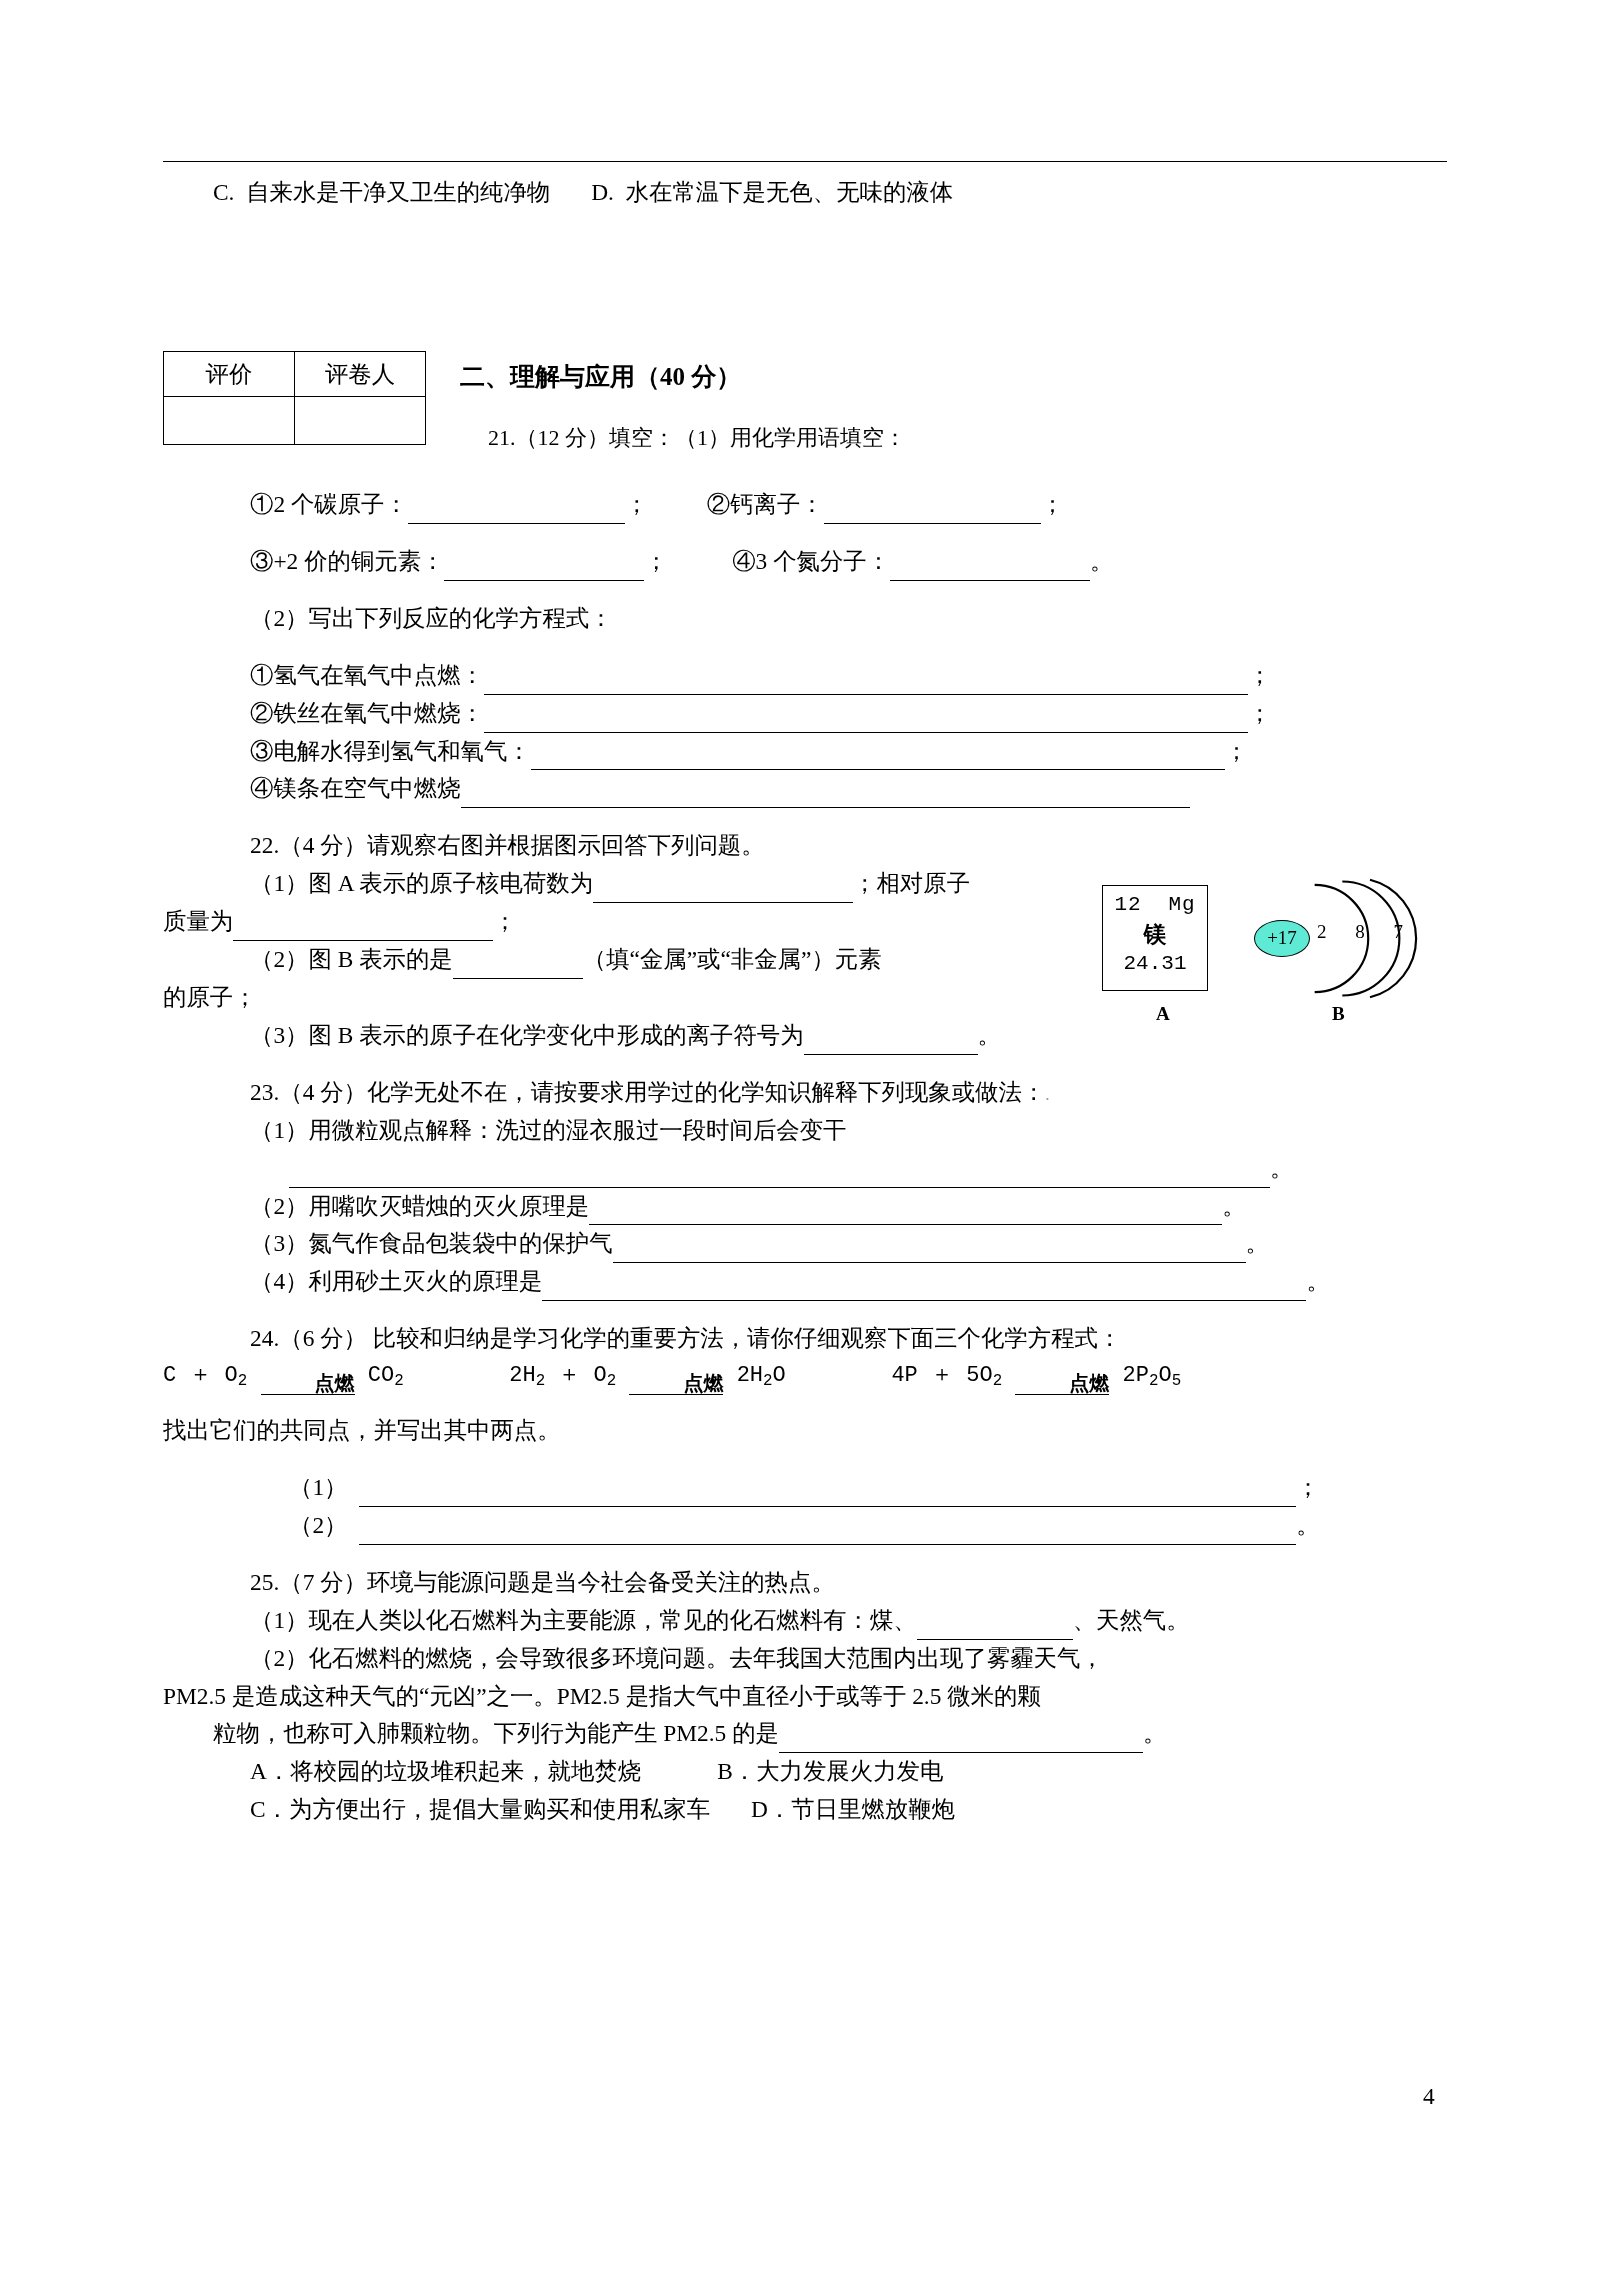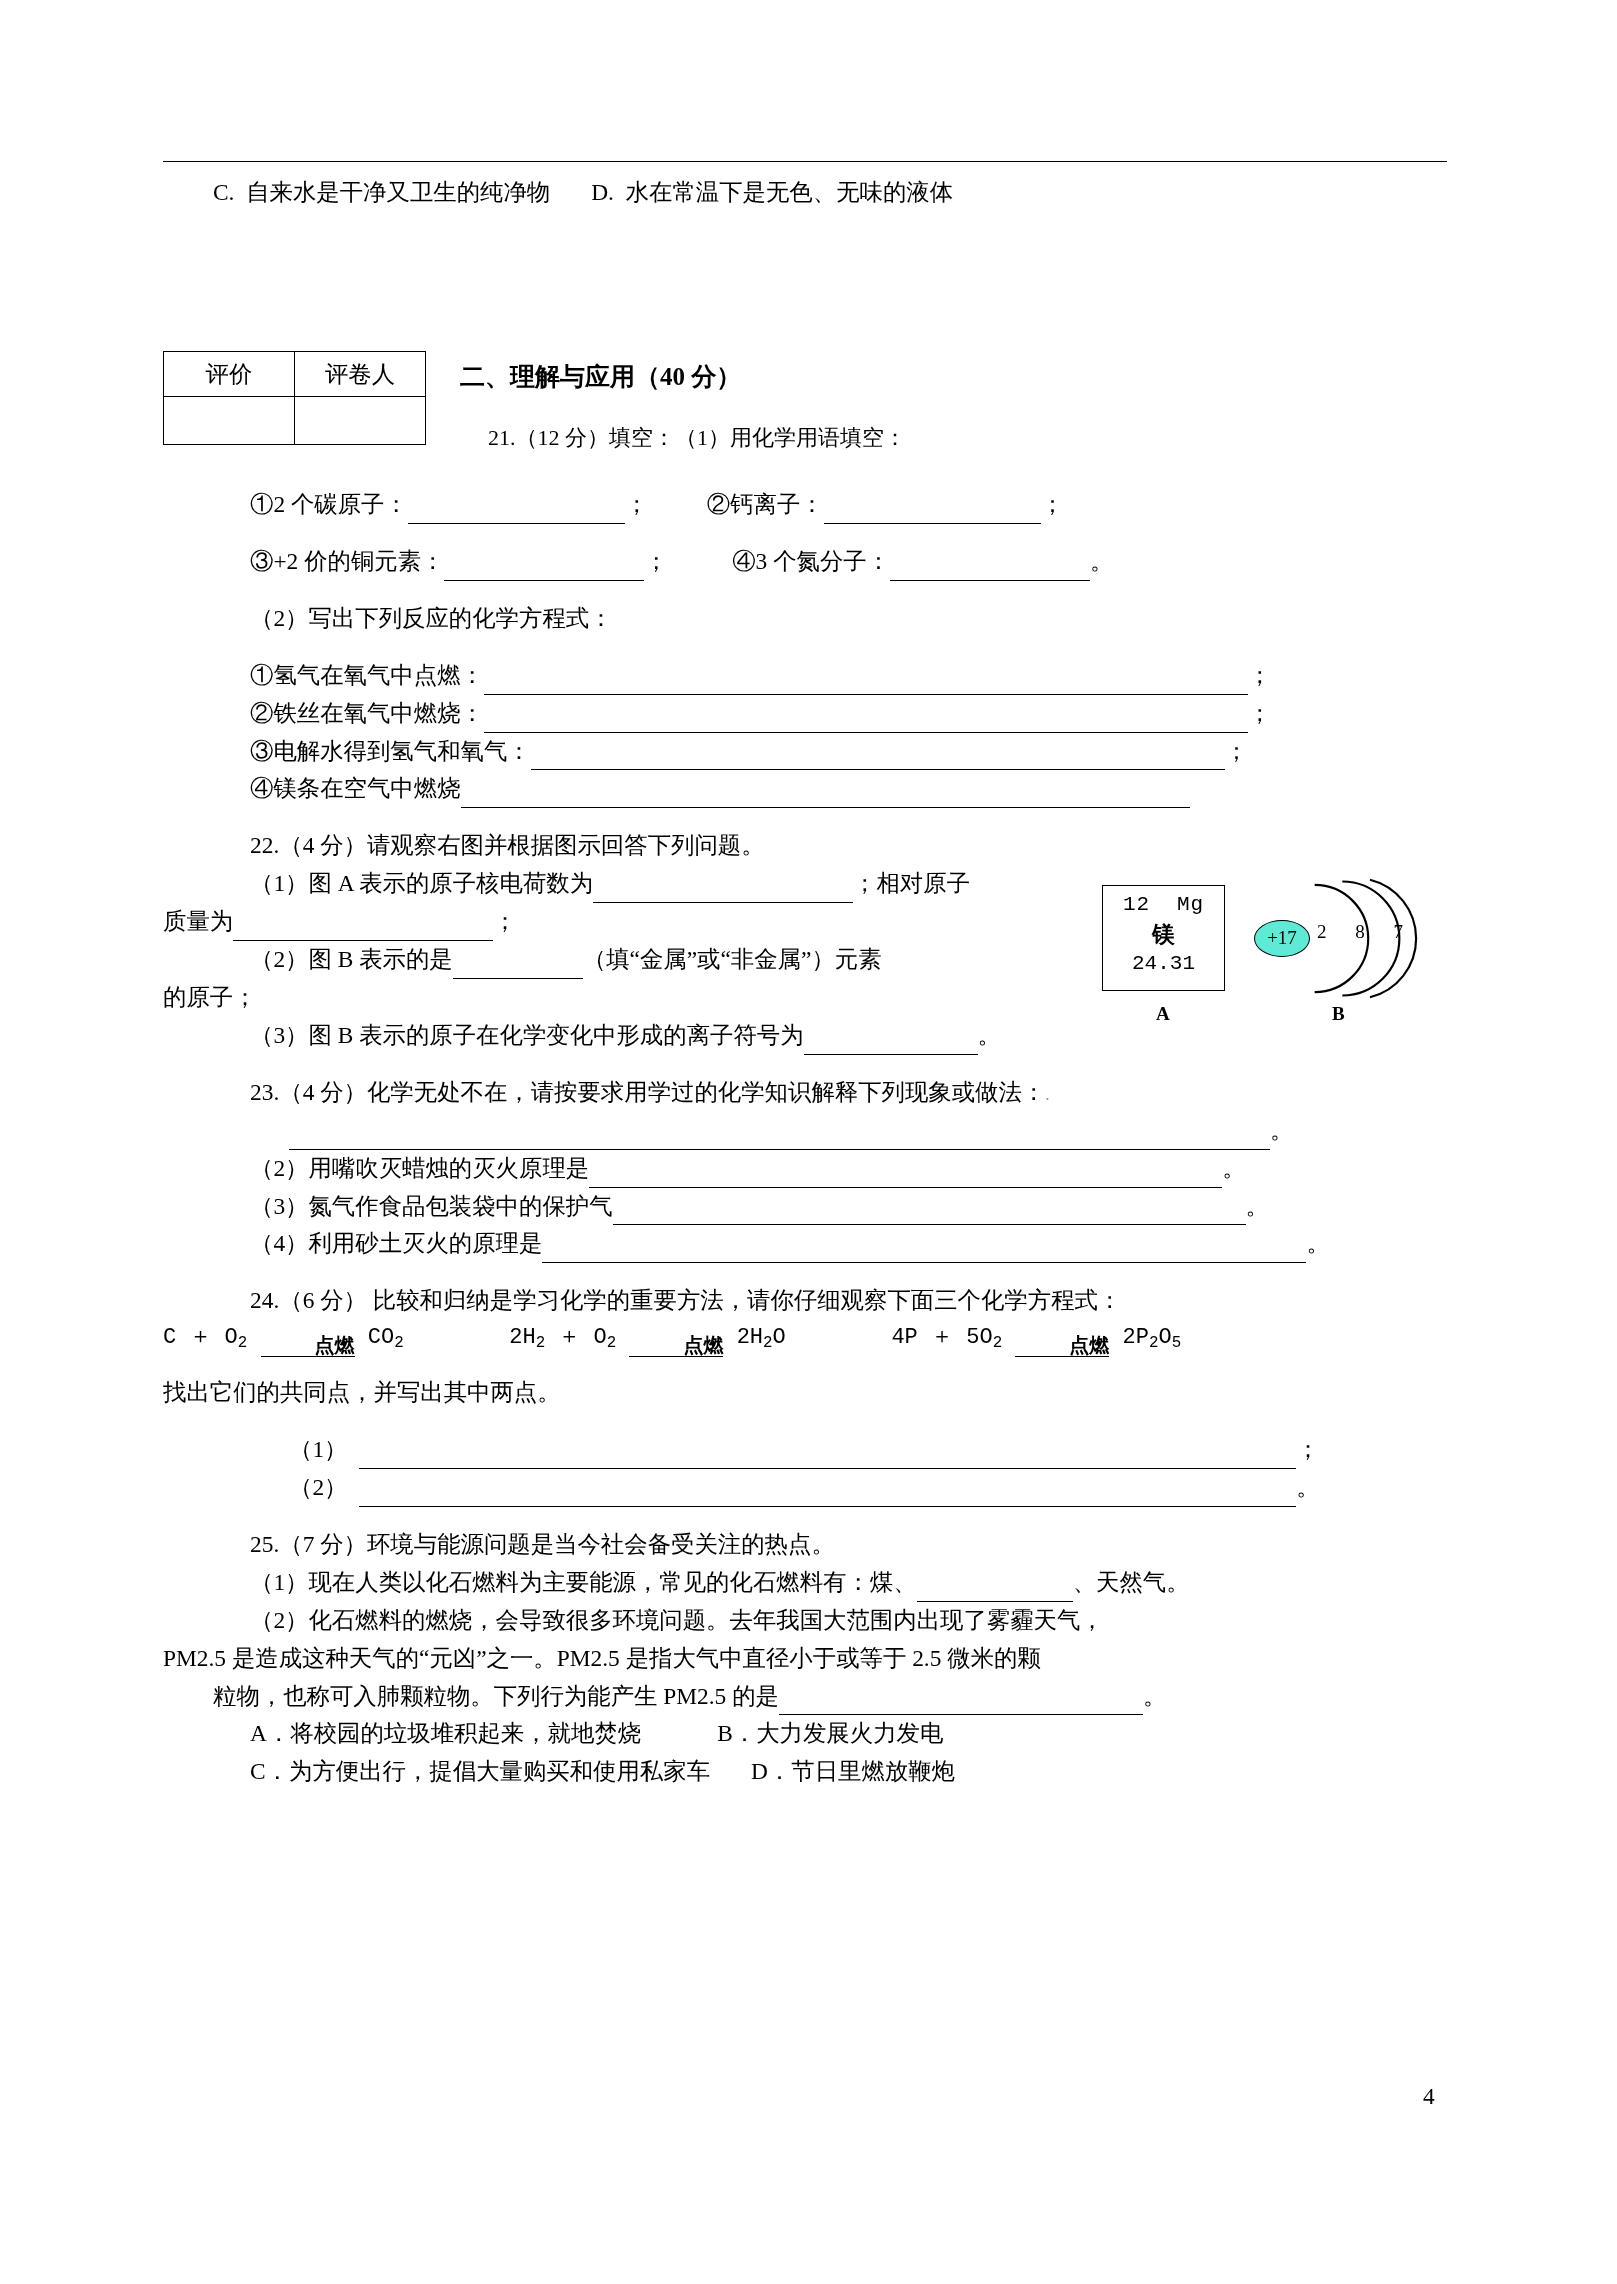--- a/index.html
+++ b/index.html
@@ -103,21 +103,21 @@
     position: absolute;
     left: 1102px;
     top: 885px;
     width: 347px;
     height: 174px;
   }
   .elem-box {
     position: absolute;
     left: 0;
     top: 0;
-    width: 123px;
+    width: 106px;
     height: 106px;
     border: 1.7px solid #000;
     text-align: center;
     font-family: "Liberation Mono", monospace;
     font-size: 21px;
     line-height: 1.35;
     padding-top: 5.2px;
     box-sizing: border-box;
   }
   .elem-box .sym-row { letter-spacing: 0.9px; }
@@ -290,20 +290,21 @@
     <div class="line">的原子；</div>
     <div class="line indent2">
       <span>（3）图 B 表示的原子在化学变化中形成的离子符号为</span><span class="blank b200"></span><span>。</span>
     </div>
 
     <div class="gap-sm"></div>
 
     <div class="line indent2">
       <span>23.（4 分）化学无处不在，请按要求用学过的化学知识解释下列现象或做法：</span><span class="dot-mark">.</span>
     </div>
+    <div class="line indent2">（1）用微粒观点解释：洗过的湿衣服过一段时间后会变干</div>
     <div class="line indent3">
       <span class="blank b1130"></span><span>。</span>
     </div>
     <div class="line indent2">
       <span>（2）用嘴吹灭蜡烛的灭火原理是</span><span class="blank b730"></span><span>。</span>
     </div>
     <div class="line indent2">
       <span>（3）氮气作食品包装袋中的保护气</span><span class="blank b730"></span><span>。</span>
     </div>
     <div class="line indent2">

